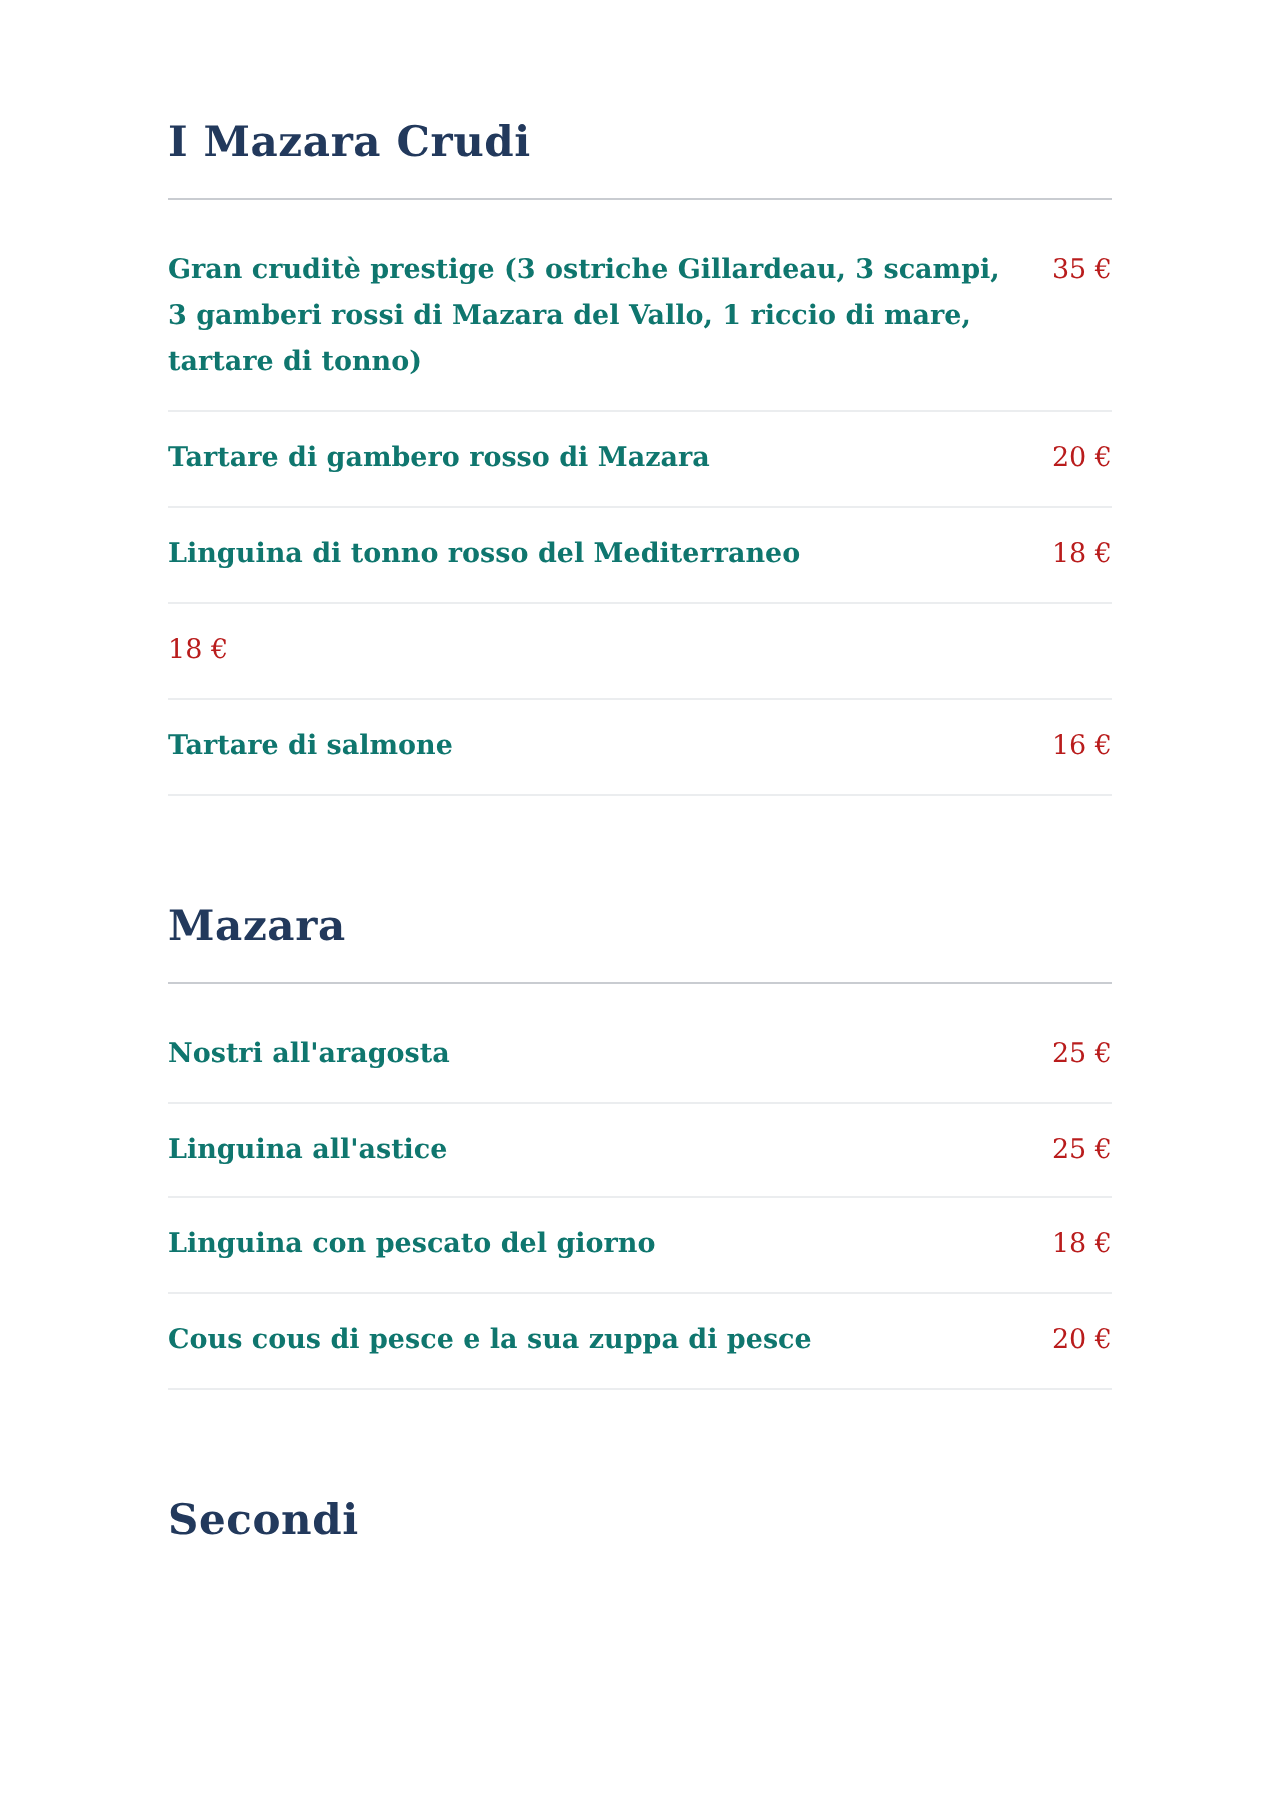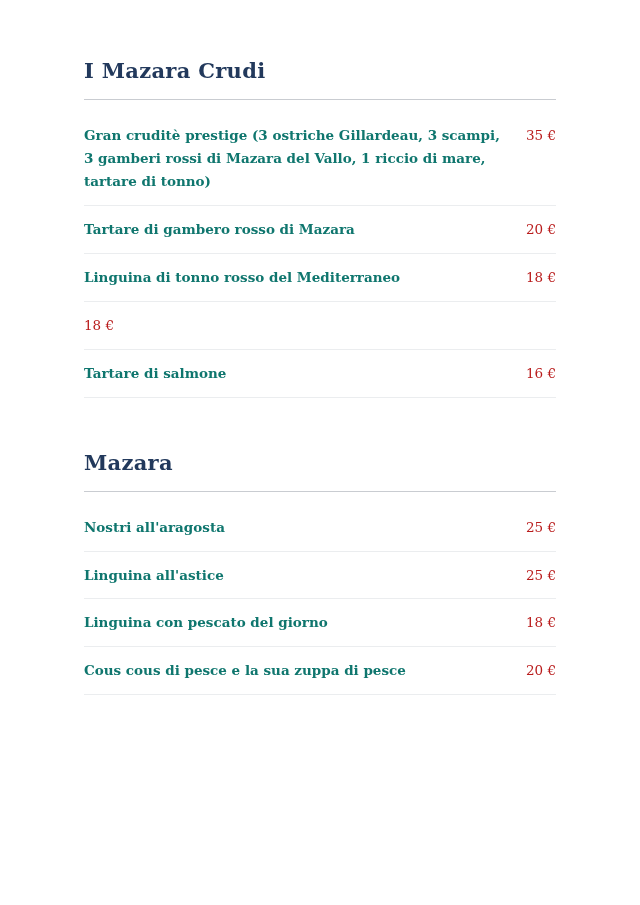--- a/index.html
+++ b/index.html
@@ -100,14 +100,18 @@
     <div class="menu-item">
       <span class="item-name">Linguina con pescato del giorno</span>
       <span class="item-price">18 €</span>
     </div>
     <div class="menu-item">
       <span class="item-name">Cous cous di pesce e la sua zuppa di pesce</span>
       <span class="item-price">20 €</span>
     </div>
   </div>
 
+  <div class="menu-section">
+    <h2 class="section-title">Secondi</h2>
+
+  </div>
 
 </div>
 
 </body></html>

